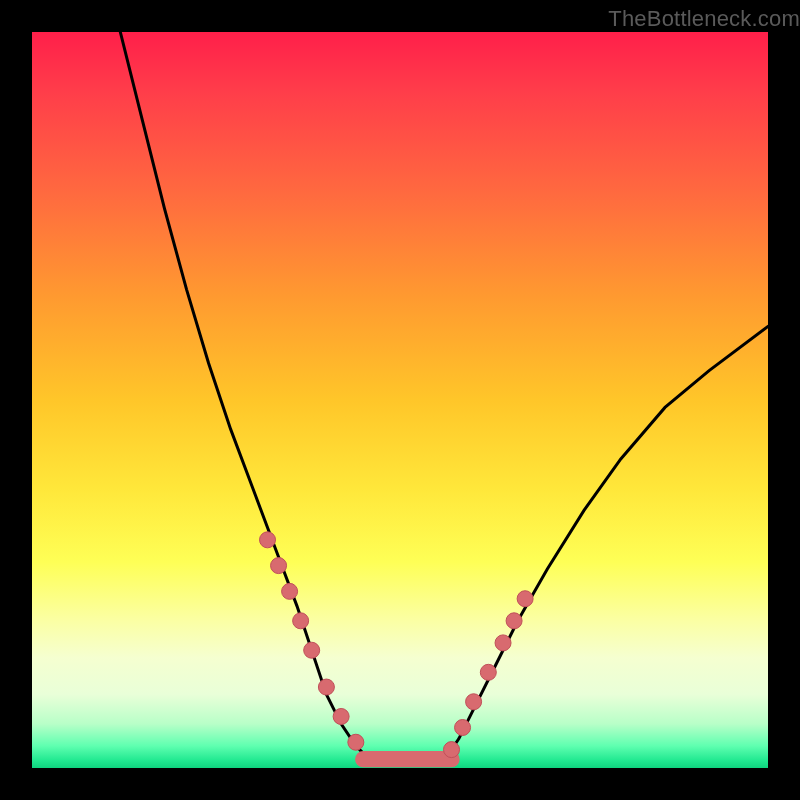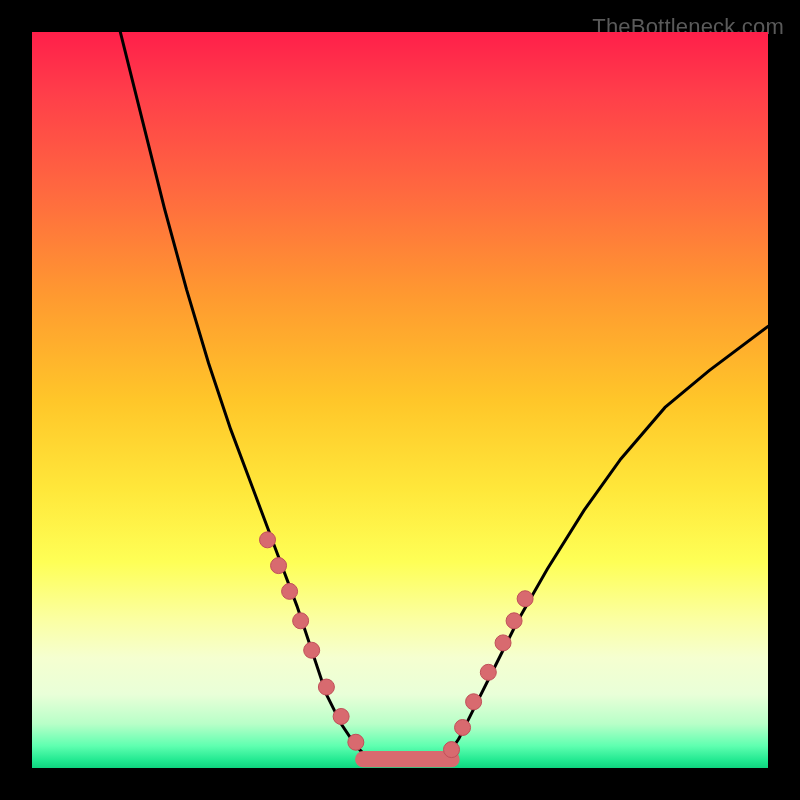--- a/index.html
+++ b/index.html
@@ -38,25 +38,24 @@
       #e9ffd8 90%,
       #b8ffc8 94%,
       #5fffb0 97%,
       #20e890 99%,
       #0fd47f 100%
     );
   }
   .attribution {
     position: absolute;
     top: 6px;
-    right: 16px;
+    right: 0;
     color: #5a5a5a;
     font-size: 22px;
     letter-spacing: 0.2px;
-    margin-top: 8px;
   }
   svg.curve {
     position: absolute;
     left: 0;
     top: 0;
     width: 736px;
     height: 736px;
   }
 </style>
 </head>

